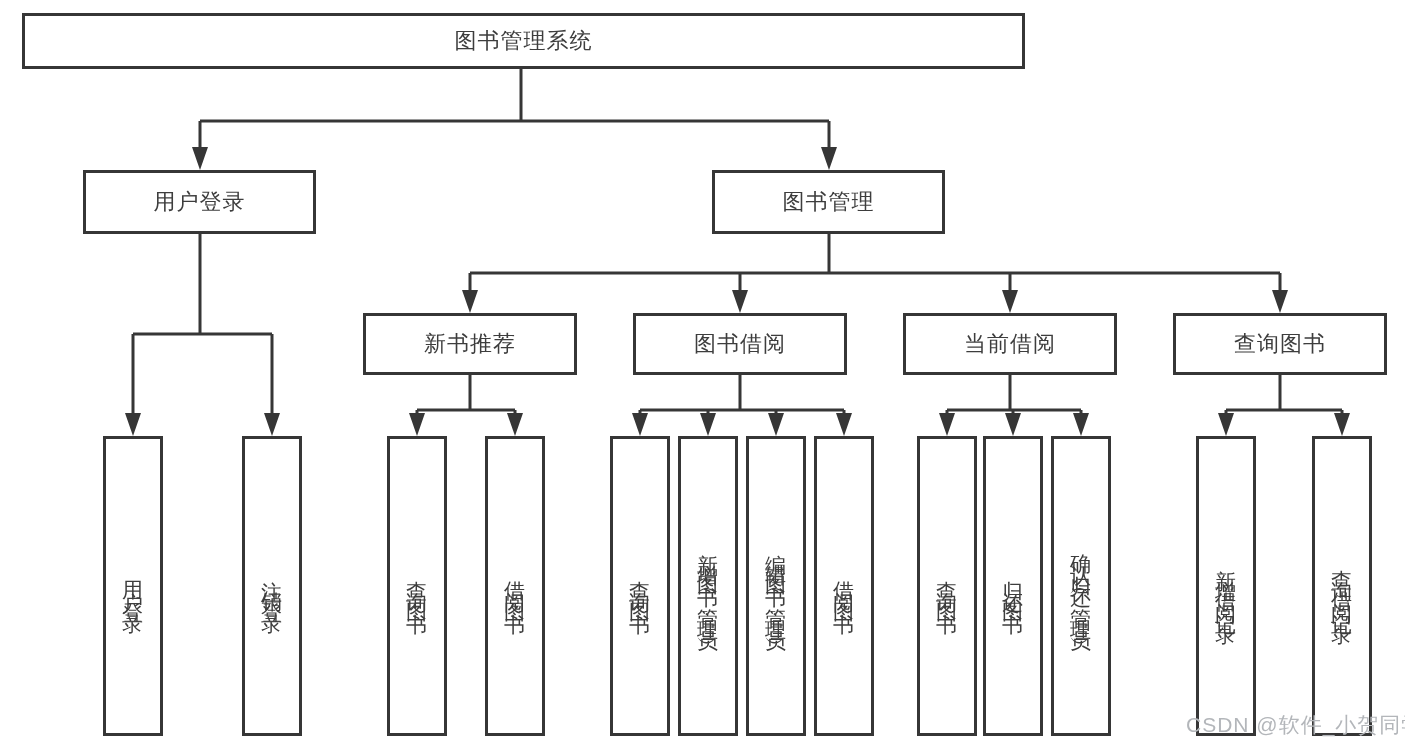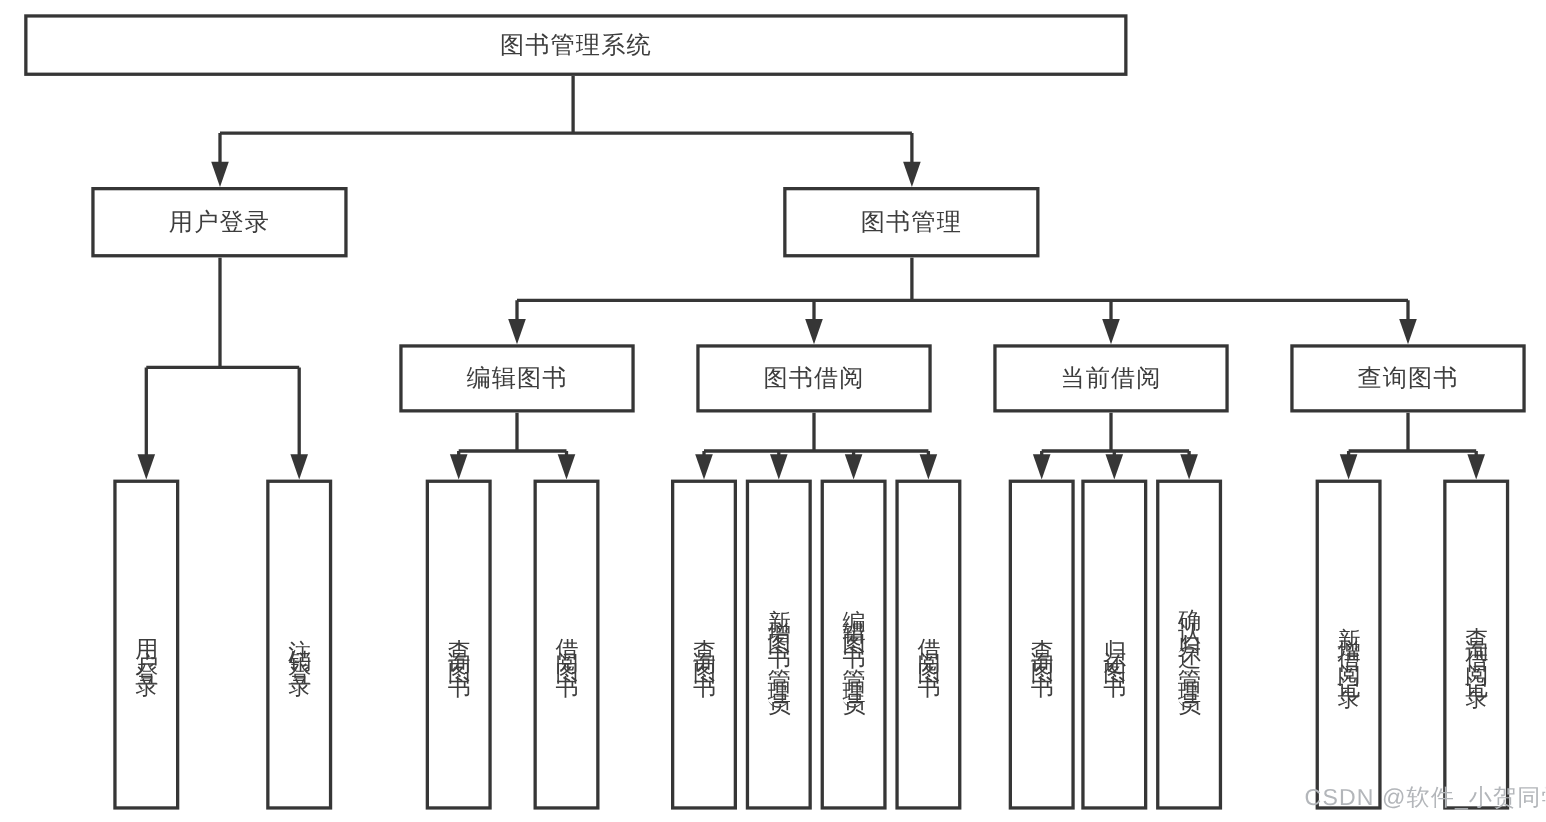--- a/index.html
+++ b/index.html
@@ -95,21 +95,21 @@
   </div>
 
   <div class="box" style="left:83px;top:170px;width:233px;height:64px;">
     <span>用户登录</span>
   </div>
   <div class="box" style="left:712px;top:170px;width:233px;height:64px;">
     <span>图书管理</span>
   </div>
 
   <div class="box" style="left:363px;top:313px;width:214px;height:62px;">
-    <span>编辑图书</span>
+    <span>新书推荐</span>
   </div>
   <div class="box" style="left:903px;top:313px;width:214px;height:62px;">
     <span>当前借阅</span>
   </div>
   <div class="box" style="left:633px;top:313px;width:214px;height:62px;">
     <span>图书借阅</span>
   </div>
   <div class="box" style="left:1173px;top:313px;width:214px;height:62px;">
     <span>查询图书</span>
   </div>

